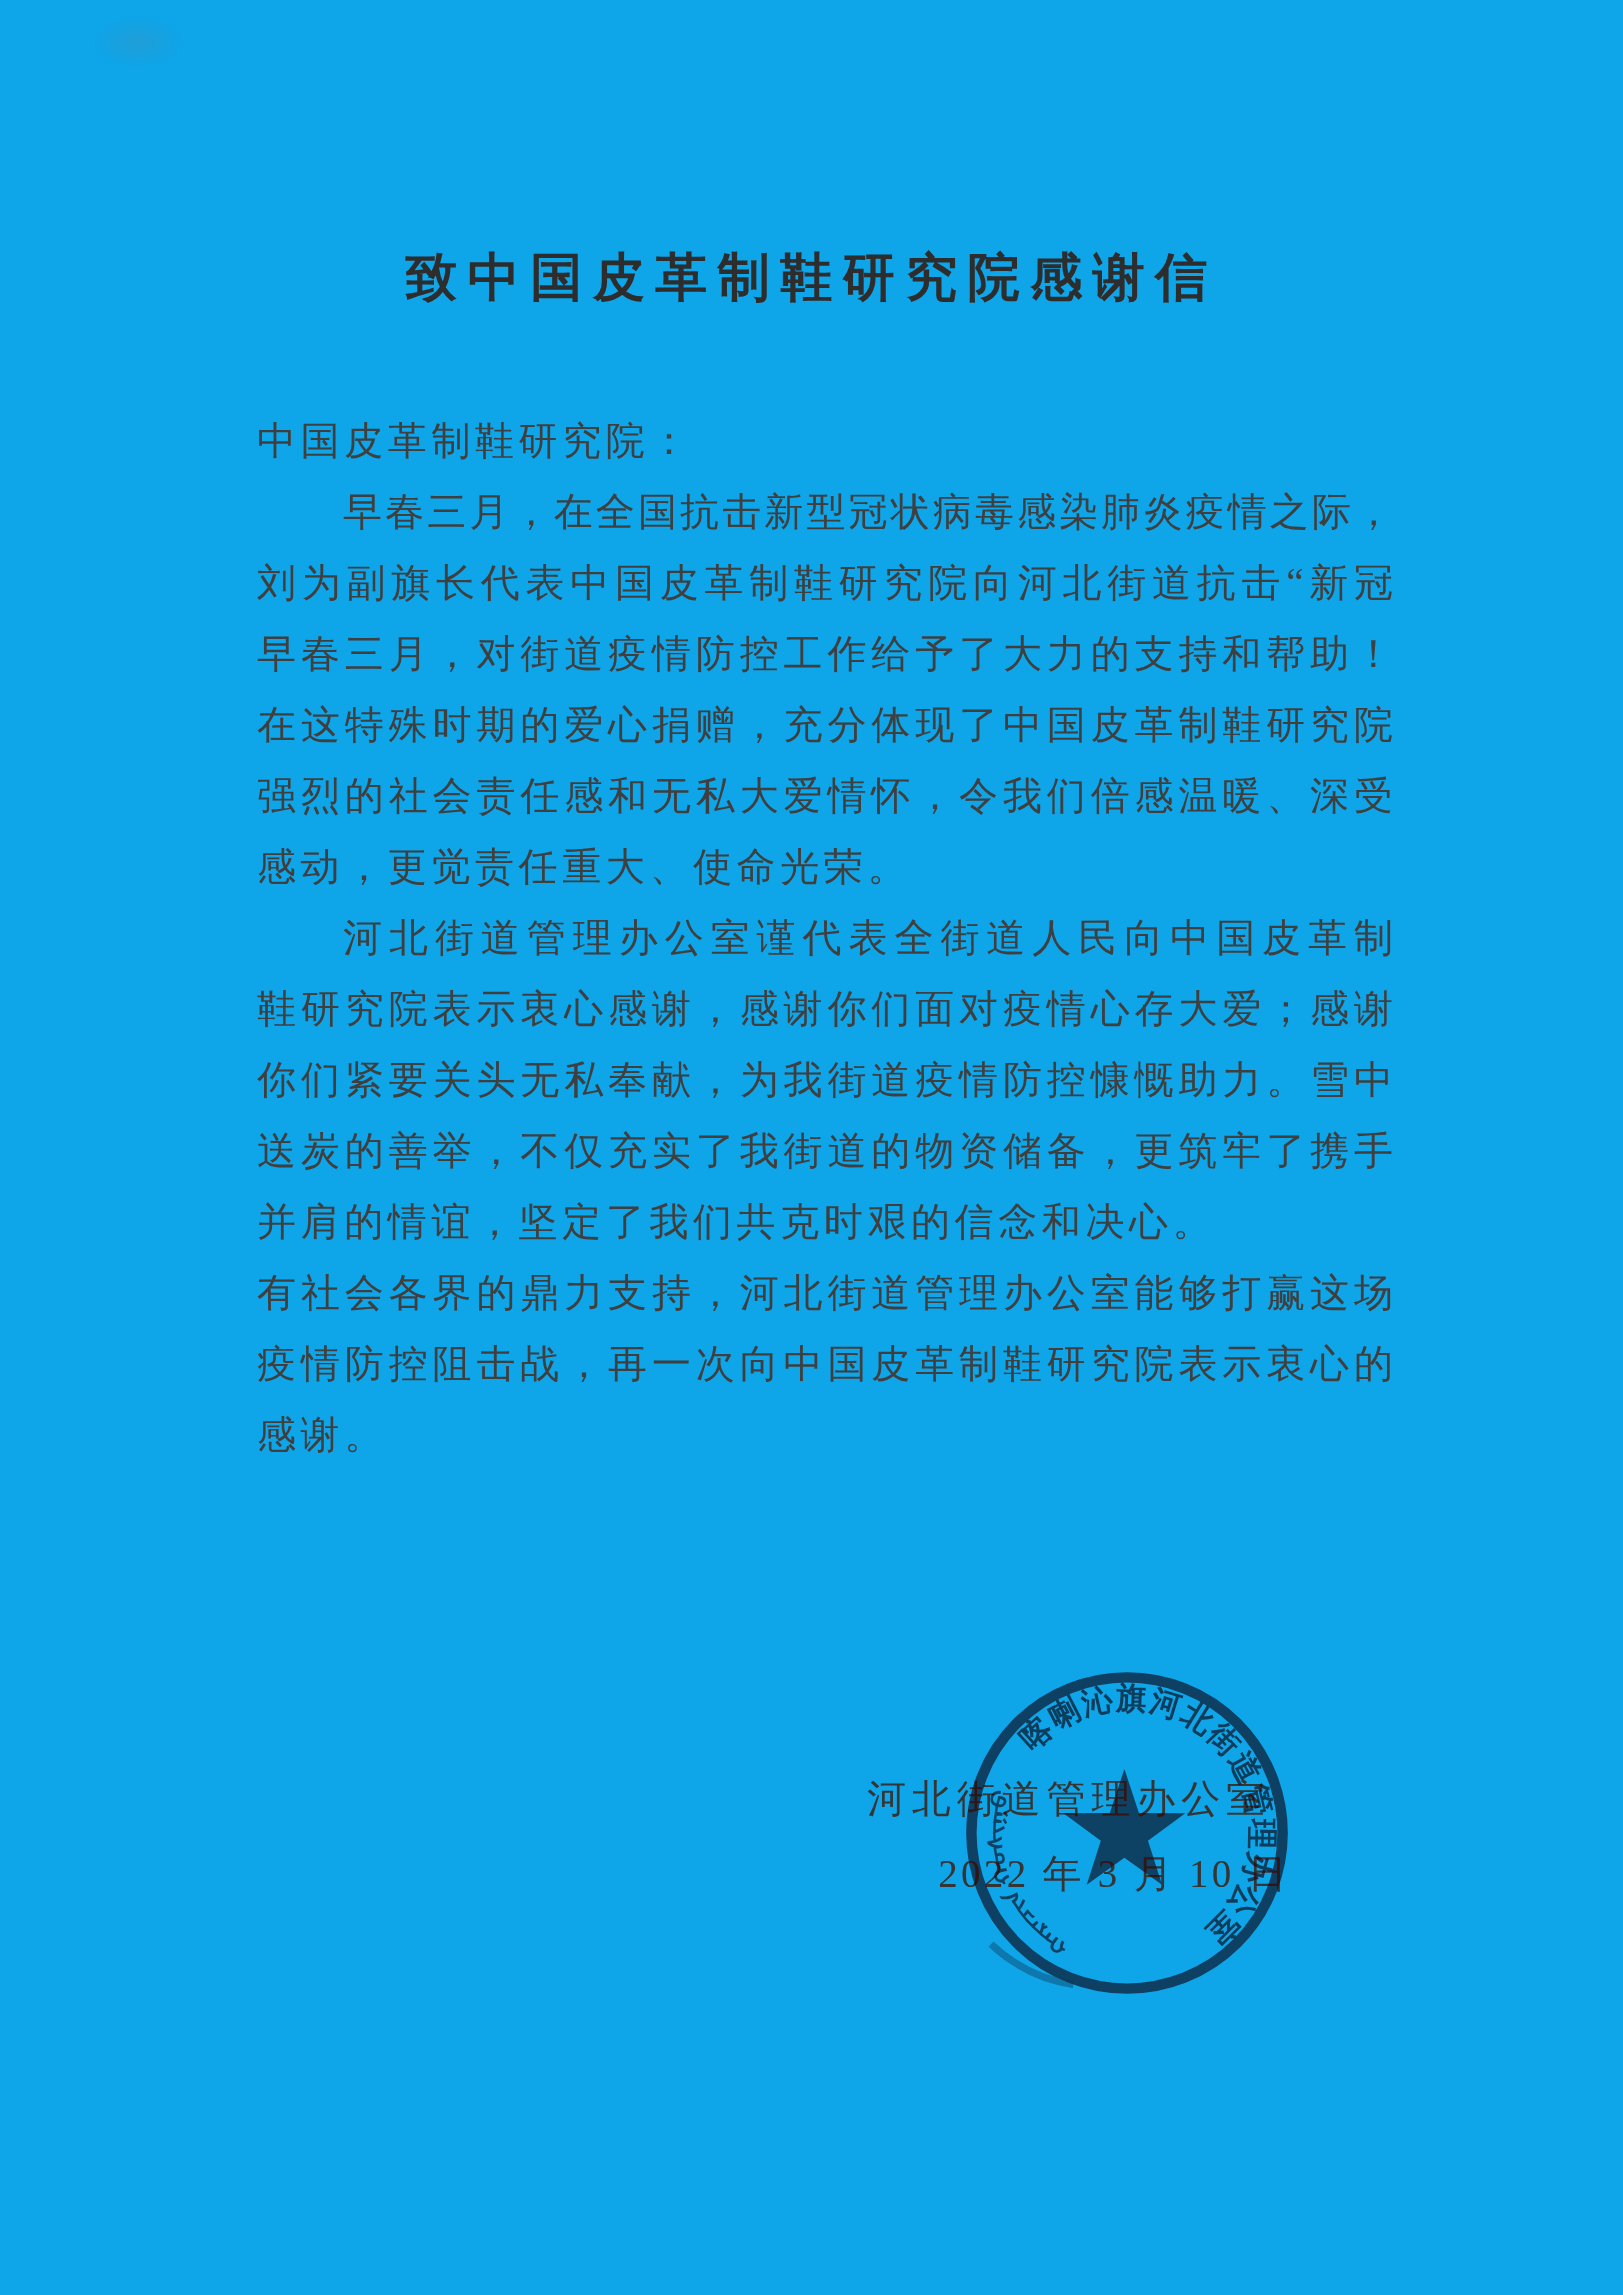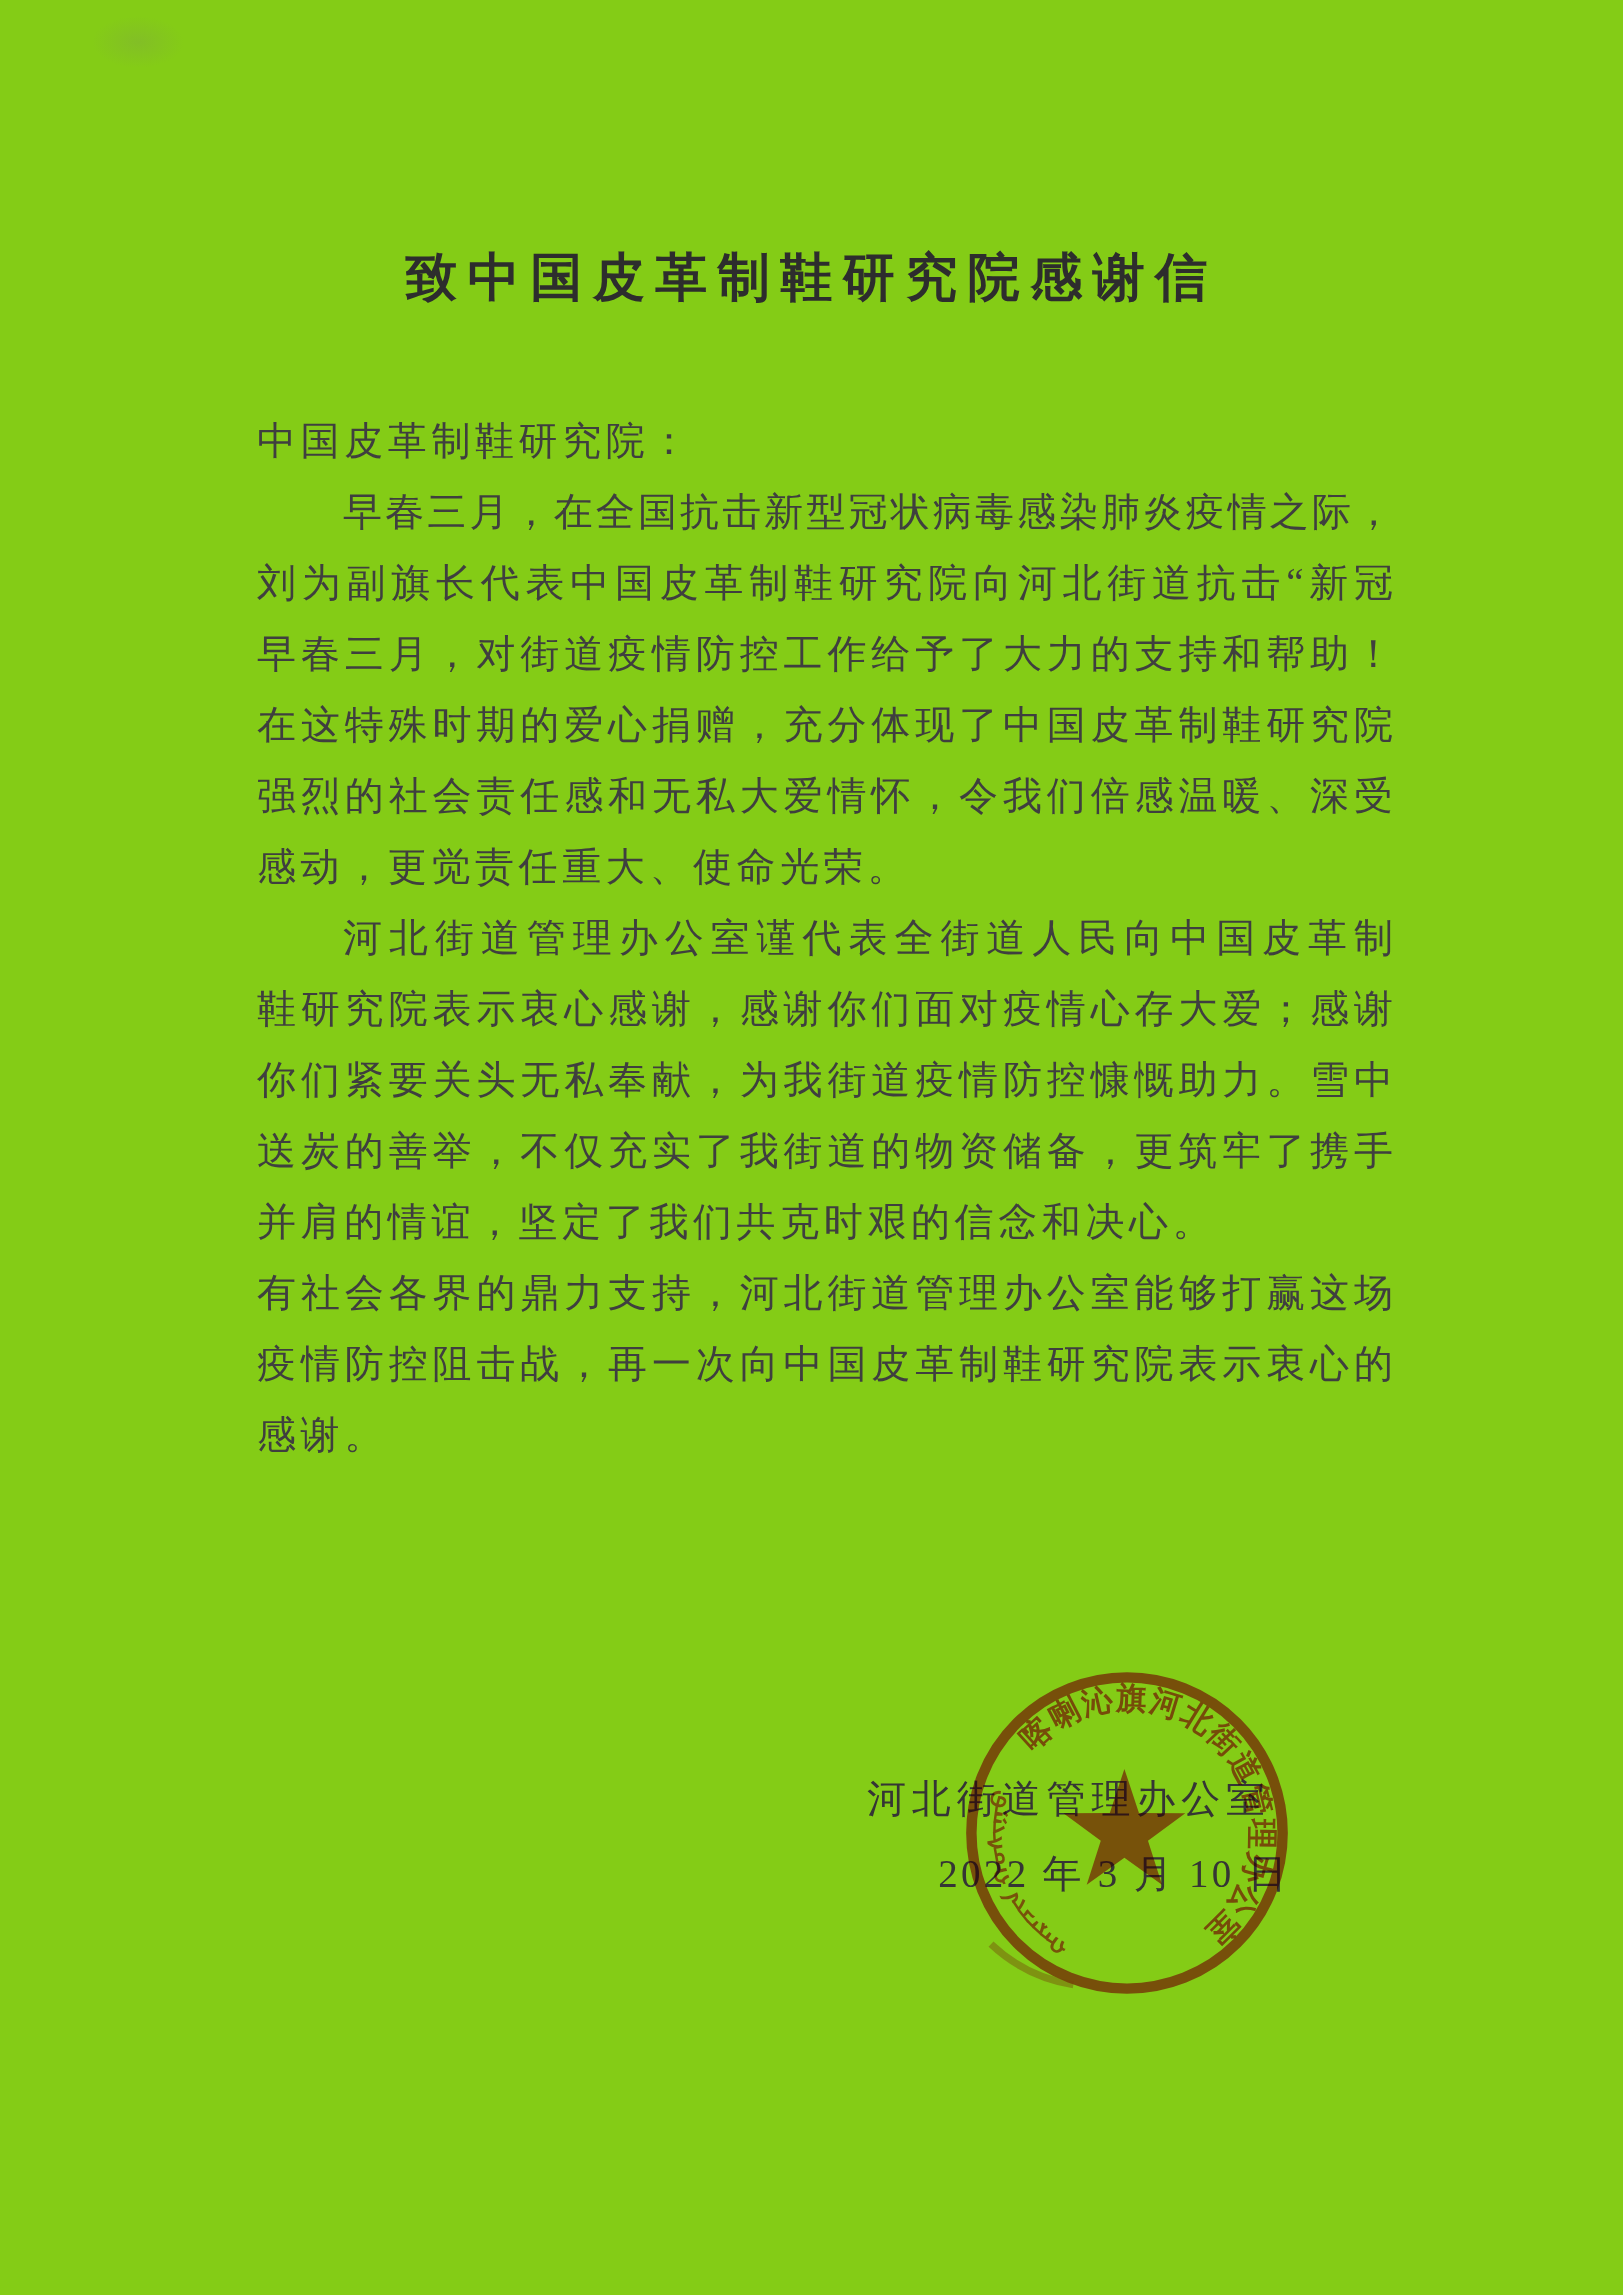--- a/index.html
+++ b/index.html
@@ -1,21 +1,21 @@
 <!DOCTYPE html>
 <html style="font-size:10.5px"><head>
 <meta charset="utf-8">
 <style>
   html, body { margin: 0; padding: 0; background: #e8e8e8; }
   .page {
     position: relative;
     width: 1623px;
     height: 2295px;
     margin: 0 auto;
-    background: #84cc16;
+    background: #0ea5e9;
     overflow: hidden;
     font-family: "Liberation Serif", "DejaVu Serif", serif;
   }
   .scan-smudge {
     position: absolute;
     left: 92px; top: 16.4px;
     width: 92px; height: 52px;
     border-radius: 50%;
     background: radial-gradient(closest-side, rgba(120,120,120,0.16), rgba(120,120,120,0));
   }

